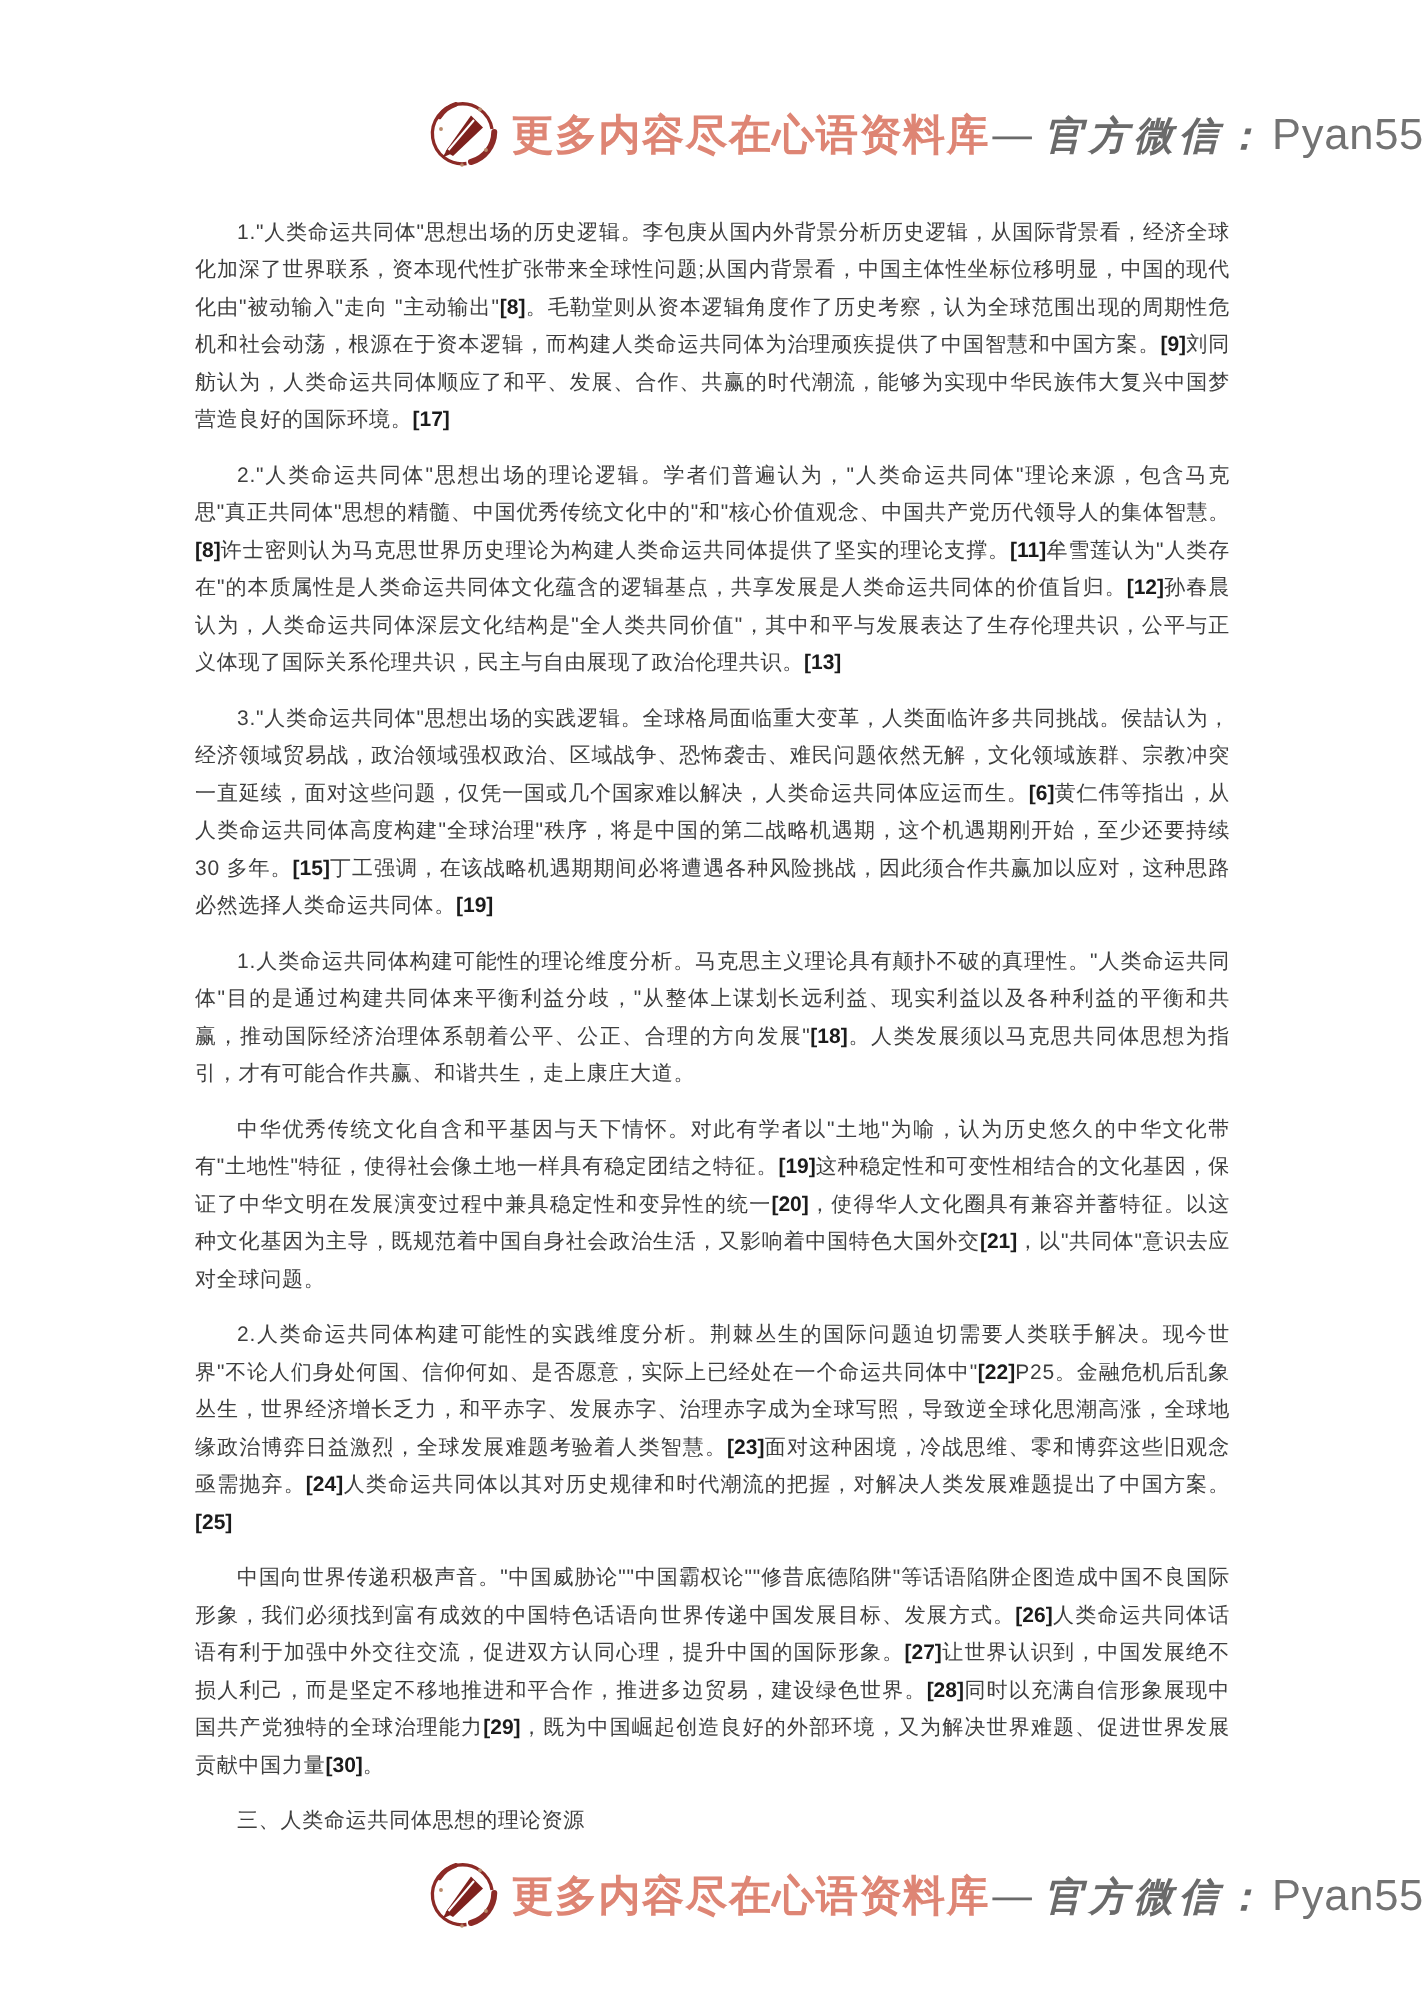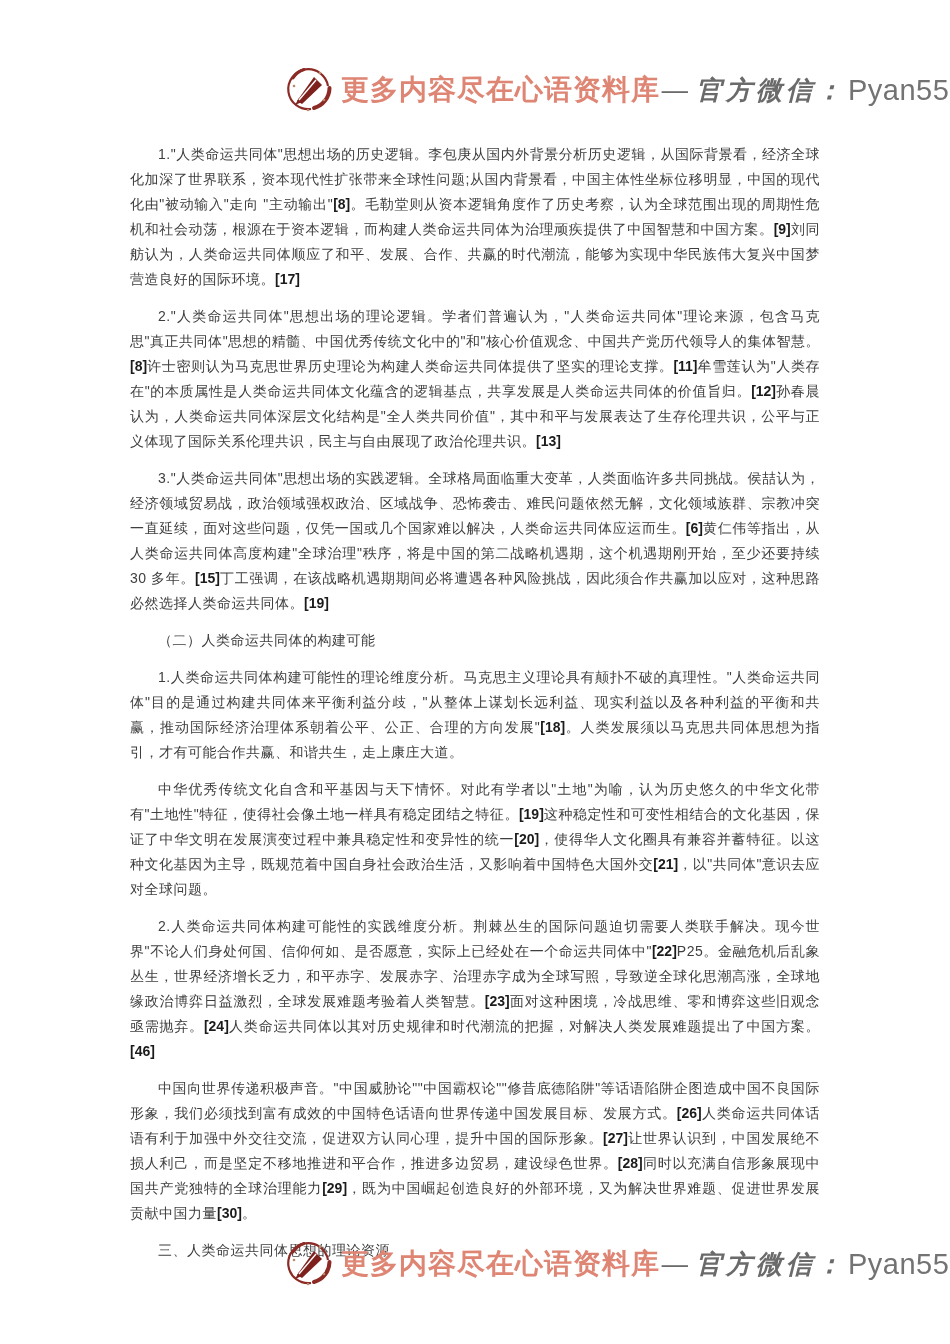--- a/index.html
+++ b/index.html
@@ -109,24 +109,23 @@
     <span class="brand-text">更多内容尽在心语资料库</span>
     <span class="brand-wechat-label">—</span>
     <span class="brand-wechat-label">官方微信：</span>
     <span class="brand-id">Pyan556</span>
   </div>
 
   <div class="content">
       <div class="doc-para">1."人类命运共同体"思想出场的历史逻辑。李包庚从国内外背景分析历史逻辑，从国际背景看，经济全球化加深了世界联系，资本现代性扩张带来全球性问题;从国内背景看，中国主体性坐标位移明显，中国的现代化由"被动输入"走向 "主动输出"<span class="cite">[8]</span>。毛勒堂则从资本逻辑角度作了历史考察，认为全球范围出现的周期性危机和社会动荡，根源在于资本逻辑，而构建人类命运共同体为治理顽疾提供了中国智慧和中国方案。<span class="cite">[9]</span>刘同舫认为，人类命运共同体顺应了和平、发展、合作、共赢的时代潮流，能够为实现中华民族伟大复兴中国梦营造良好的国际环境。<span class="cite">[17]</span></div>
       <div class="doc-para">2."人类命运共同体"思想出场的理论逻辑。学者们普遍认为，"人类命运共同体"理论来源，包含马克思"真正共同体"思想的精髓、中国优秀传统文化中的"和"核心价值观念、中国共产党历代领导人的集体智慧。<span class="cite">[8]</span>许士密则认为马克思世界历史理论为构建人类命运共同体提供了坚实的理论支撑。<span class="cite">[11]</span>牟雪莲认为"人类存在"的本质属性是人类命运共同体文化蕴含的逻辑基点，共享发展是人类命运共同体的价值旨归。<span class="cite">[12]</span>孙春晨认为，人类命运共同体深层文化结构是"全人类共同价值"，其中和平与发展表达了生存伦理共识，公平与正义体现了国际关系伦理共识，民主与自由展现了政治伦理共识。<span class="cite">[13]</span></div>
       <div class="doc-para">3."人类命运共同体"思想出场的实践逻辑。全球格局面临重大变革，人类面临许多共同挑战。侯喆认为，经济领域贸易战，政治领域强权政治、区域战争、恐怖袭击、难民问题依然无解，文化领域族群、宗教冲突一直延续，面对这些问题，仅凭一国或几个国家难以解决，人类命运共同体应运而生。<span class="cite">[6]</span>黄仁伟等指出，从人类命运共同体高度构建"全球治理"秩序，将是中国的第二战略机遇期，这个机遇期刚开始，至少还要持续 30 多年。<span class="cite">[15]</span>丁工强调，在该战略机遇期期间必将遭遇各种风险挑战，因此须合作共赢加以应对，这种思路必然选择人类命运共同体。<span class="cite">[19]</span></div>
-      <div class="doc-heading">（二）人类命运共同体的构建可能</div>
       <div class="doc-para">1.人类命运共同体构建可能性的理论维度分析。马克思主义理论具有颠扑不破的真理性。"人类命运共同体"目的是通过构建共同体来平衡利益分歧，"从整体上谋划长远利益、现实利益以及各种利益的平衡和共赢，推动国际经济治理体系朝着公平、公正、合理的方向发展"<span class="cite">[18]</span>。人类发展须以马克思共同体思想为指引，才有可能合作共赢、和谐共生，走上康庄大道。</div>
       <div class="doc-para">中华优秀传统文化自含和平基因与天下情怀。对此有学者以"土地"为喻，认为历史悠久的中华文化带有"土地性"特征，使得社会像土地一样具有稳定团结之特征。<span class="cite">[19]</span>这种稳定性和可变性相结合的文化基因，保证了中华文明在发展演变过程中兼具稳定性和变异性的统一<span class="cite">[20]</span>，使得华人文化圈具有兼容并蓄特征。以这种文化基因为主导，既规范着中国自身社会政治生活，又影响着中国特色大国外交<span class="cite">[21]</span>，以"共同体"意识去应对全球问题。</div>
-      <div class="doc-para">2.人类命运共同体构建可能性的实践维度分析。荆棘丛生的国际问题迫切需要人类联手解决。现今世界"不论人们身处何国、信仰何如、是否愿意，实际上已经处在一个命运共同体中"<span class="cite">[22]</span>P25。金融危机后乱象丛生，世界经济增长乏力，和平赤字、发展赤字、治理赤字成为全球写照，导致逆全球化思潮高涨，全球地缘政治博弈日益激烈，全球发展难题考验着人类智慧。<span class="cite">[23]</span>面对这种困境，冷战思维、零和博弈这些旧观念亟需抛弃。<span class="cite">[24]</span>人类命运共同体以其对历史规律和时代潮流的把握，对解决人类发展难题提出了中国方案。<span class="cite">[46]</span></div>
+      <div class="doc-para">2.人类命运共同体构建可能性的实践维度分析。荆棘丛生的国际问题迫切需要人类联手解决。现今世界"不论人们身处何国、信仰何如、是否愿意，实际上已经处在一个命运共同体中"<span class="cite">[22]</span>P25。金融危机后乱象丛生，世界经济增长乏力，和平赤字、发展赤字、治理赤字成为全球写照，导致逆全球化思潮高涨，全球地缘政治博弈日益激烈，全球发展难题考验着人类智慧。<span class="cite">[23]</span>面对这种困境，冷战思维、零和博弈这些旧观念亟需抛弃。<span class="cite">[24]</span>人类命运共同体以其对历史规律和时代潮流的把握，对解决人类发展难题提出了中国方案。<span class="cite">[25]</span></div>
       <div class="doc-para">中国向世界传递积极声音。"中国威胁论""中国霸权论""修昔底德陷阱"等话语陷阱企图造成中国不良国际形象，我们必须找到富有成效的中国特色话语向世界传递中国发展目标、发展方式。<span class="cite">[26]</span>人类命运共同体话语有利于加强中外交往交流，促进双方认同心理，提升中国的国际形象。<span class="cite">[27]</span>让世界认识到，中国发展绝不损人利己，而是坚定不移地推进和平合作，推进多边贸易，建设绿色世界。<span class="cite">[28]</span>同时以充满自信形象展现中国共产党独特的全球治理能力<span class="cite">[29]</span>，既为中国崛起创造良好的外部环境，又为解决世界难题、促进世界发展贡献中国力量<span class="cite">[30]</span>。</div>
       <div class="doc-heading">三、人类命运共同体思想的理论资源</div>
     </div>
 
   <div class="brand-bar bottom">
     <span class="brand-logo">
       <svg width="50" height="52" viewBox="0 0 50 52" aria-hidden="true">
         <g fill="none" stroke="#8c2a26">
           <path d="M44 22 A20 20 0 1 0 27 45" stroke-width="2.2"></path>
           <path d="M45.5 24 A21 21 0 0 1 30 44" stroke-width="4" stroke-linecap="round"></path>

